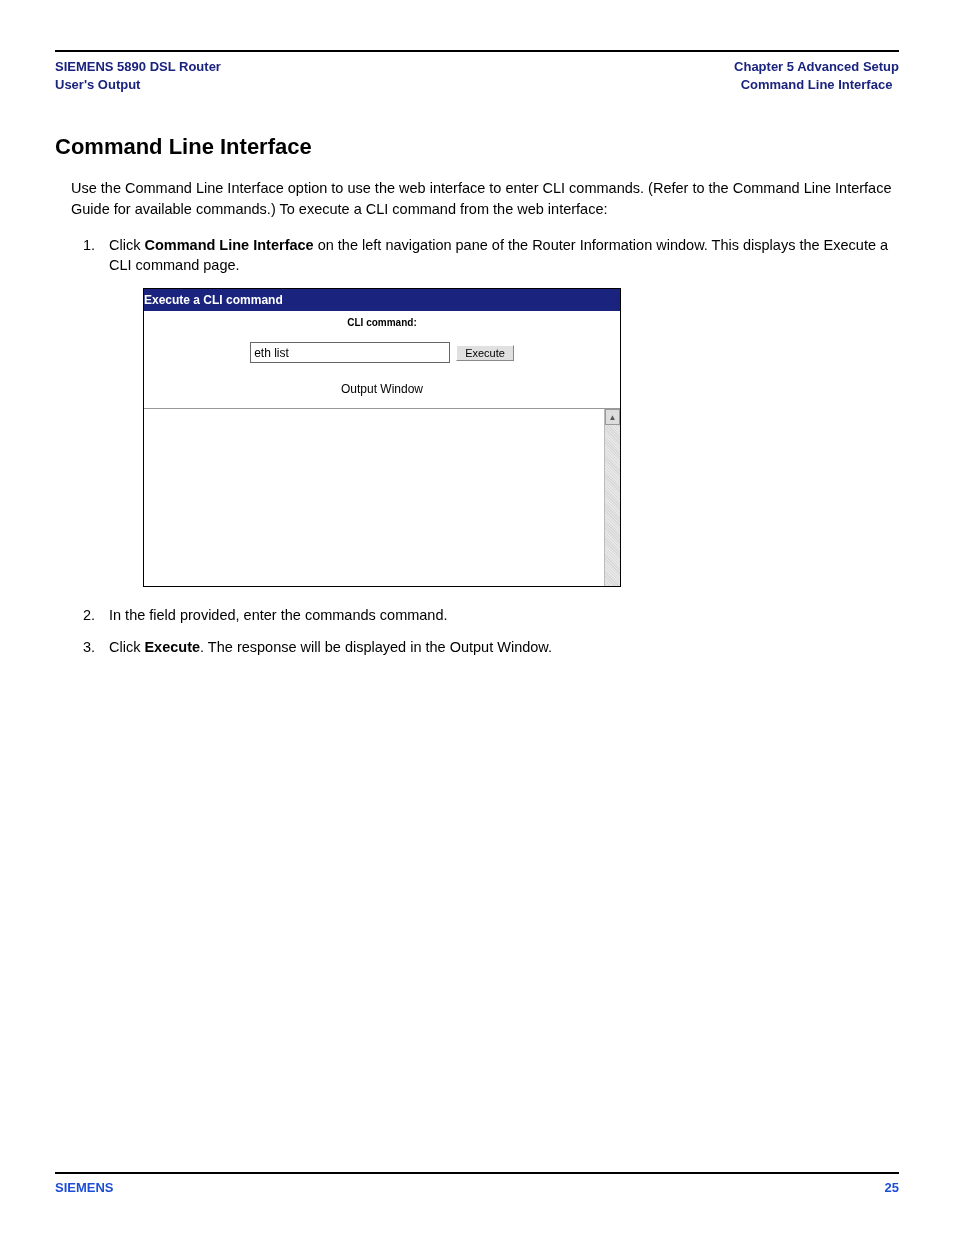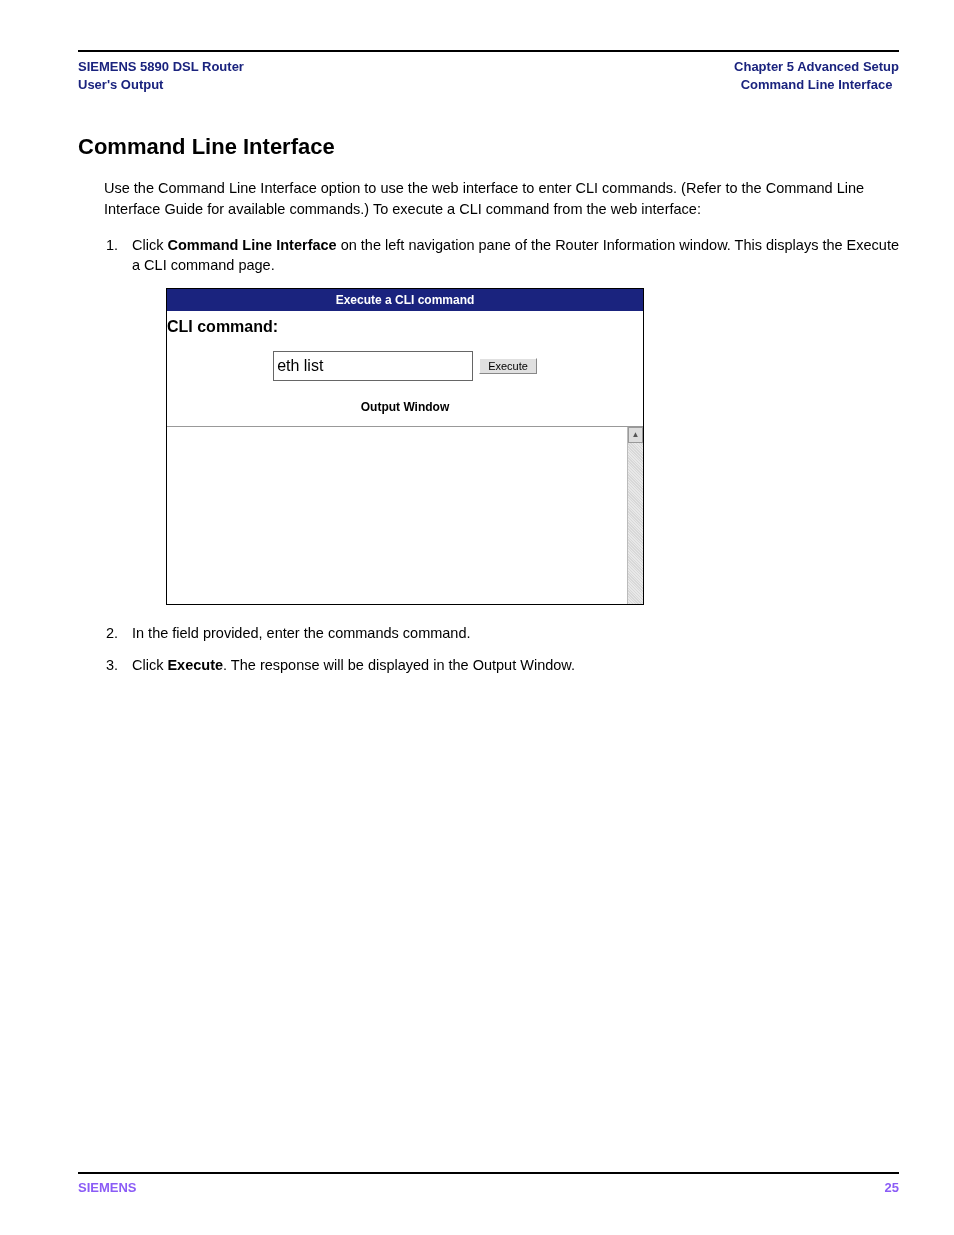--- a/index.html
+++ b/index.html
@@ -4,21 +4,21 @@
 <style>
   * { box-sizing: border-box; margin: 0; padding: 0; }
   body {
     font-family: Arial, Helvetica, sans-serif;
     background: #fff;
     width: 954px;
     height: 1235px;
     position: relative;
   }
   .page {
-    padding: 50px 55px 40px 78px;
+    padding: 50px 55px 40px 55px;
     height: 100%;
     display: flex;
     flex-direction: column;
   }
   .header-rule {
     border-top: 2px solid #000;
     margin-bottom: 6px;
   }
   .header {
     display: flex;
@@ -34,21 +34,21 @@
   .section-title {
     font-size: 22px;
     font-weight: bold;
     color: #000;
     margin-bottom: 18px;
   }
   .body-text {
     font-size: 14.5px;
     color: #000;
     line-height: 1.4;
-    margin-left: 26px;
+    margin-left: 16px;
     margin-bottom: 16px;
   }
   .ol {
     margin-left: 28px;
     font-size: 14.5px;
     line-height: 1.4;
   }
   .ol-item {
     display: flex;
     margin-bottom: 12px;
@@ -66,55 +66,55 @@
   .screenshot {
     width: 478px;
     border: 1px solid #000;
     background: #fff;
   }
   .ss-title {
     background: #1a237e;
     color: #fff;
     font-weight: bold;
     font-size: 12px;
+    text-align: left;
+    padding: 3px 0;
+  }
+  .ss-label {
+    font-weight: bold;
+    font-size: 10px;
     text-align: center;
-    padding: 3px 0;
-  }
-  .ss-label {
-    font-weight: bold;
-    font-size: 16px;
-    text-align: left;
     padding: 5px 0 2px 0;
   }
   .ss-input-row {
     display: flex;
     justify-content: center;
     align-items: center;
     gap: 6px;
     padding: 10px 0 14px 0;
   }
   .ss-input {
     width: 200px;
-    height: 30px;
+    height: 21px;
     border: 1px solid #666;
-    font-size: 16px;
+    font-size: 12px;
     padding: 1px 3px;
     font-family: Arial, sans-serif;
   }
   .ss-button {
     font-size: 11px;
     padding: 1px 8px;
     background: #e0e0e0;
     border: 1px solid #888;
     border-top-color: #fff;
     border-left-color: #fff;
     cursor: pointer;
   }
   .ss-output-label {
-    font-weight: bold;
+    font-weight: normal;
     font-size: 12px;
     text-align: center;
     padding: 4px 0 10px 0;
   }
   .ss-output {
     position: relative;
     height: 178px;
     border-top: 1px solid #999;
     background: #fff;
   }
@@ -140,21 +140,21 @@
   }
   .footer-rule {
     border-top: 2px solid #000;
     margin-bottom: 6px;
   }
   .footer {
     display: flex;
     justify-content: space-between;
     font-size: 13px;
     font-weight: bold;
-    color: #8b5cf6;
+    color: #1d4ed8;
   }
 </style>
 </head>
 <body>
 
 <div class="page">
 
   <div class="header-rule"></div>
   <div class="header">
     <div class="header-left">

